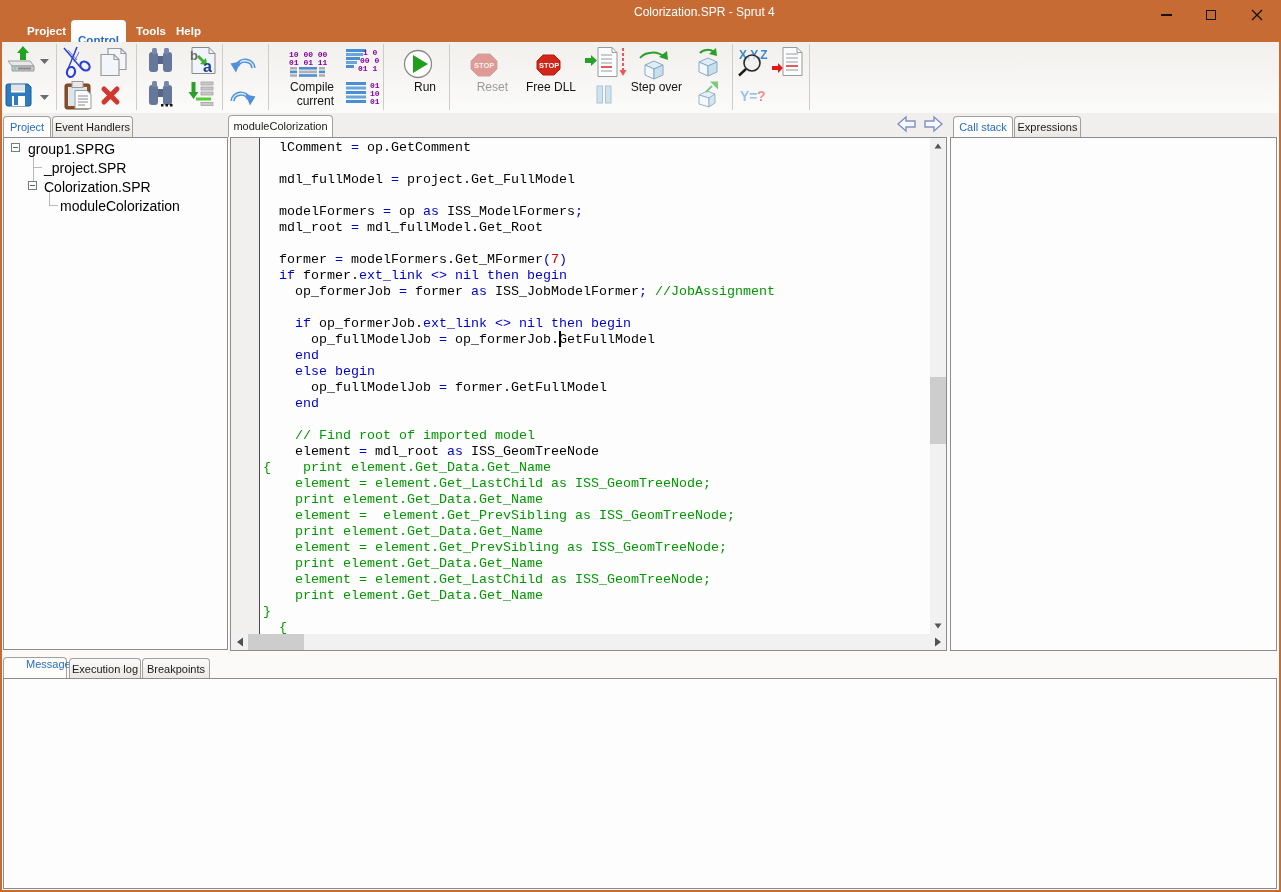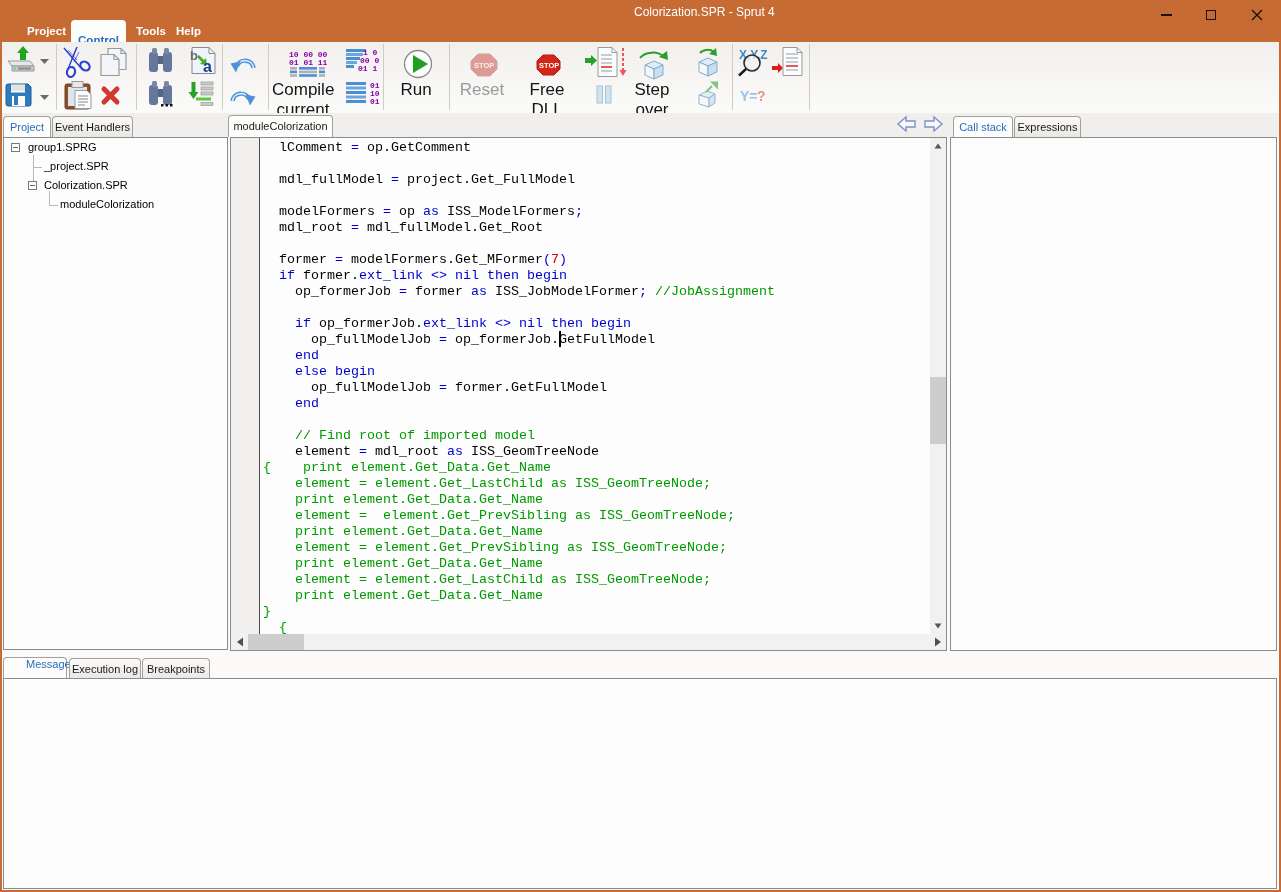--- a/index.html
+++ b/index.html
@@ -12,21 +12,21 @@
 #titlebar { left:0; top:0; width:1281px; height:24px; background:#c76b35; }
 #title { left:634px; top:5px; color:#fff; font-size:12px; }
 #menubar { left:0; top:24px; width:1281px; height:18px; background:#c76b35; }
 .mitem { top:25px; color:#fff; font-size:11.5px; font-weight:bold; }
 #ctrltab { left:71px; top:20px; width:55px; height:22px; background:#fdfdfc; border-radius:4px 4px 0 0; }
 #ctrltxt { left:0; width:100%; text-align:center; top:7px; color:#2a6cc0; font-size:11.5px; font-weight:bold;margin-top:7px; }
 
 
 #toolbar { left:0; top:42px; width:1281px; height:71px; background:linear-gradient(#f2f0ed,#fbfbfa); }
 .sep { position:absolute; top:2px; width:1px; height:66px; background:#cfccc7; }
-.lbl { position:absolute; font-size:17px; color:#141414; text-align:center; }
+.lbl { position:absolute; font-size:12px; color:#141414; text-align:right; }
 
 
 .tab { position:absolute; height:23px; border:1px solid #a2a09c; border-bottom:none; border-radius:4px 4px 0 0;
        background:linear-gradient(#fbfaf9,#e9e7e2); font-size:11px; color:#1a1a1a; text-align:center; white-space:nowrap; }
 .tab.active { background:#fdfdfc; }
 .panel { position:absolute; background:#fdfdfd; border:1px solid #8b8b8b; }
 #tabrow1 { left:0; top:113px; width:1281px; height:24px; background:#f1efed; }
 #tabrow2 { left:0; top:655px; width:1281px; height:23px; background:#fbfaf9; }
 
 
@@ -36,21 +36,21 @@
 .b { color:#0000cc; }
 .g { color:#009900;text-align:center; }
 .r { color:#e00000; }
 #caret { left:559px; top:331px; width:2px; height:16px; background:#000; }
 
 
 .sbtrack { position:absolute; background:#f1f1f1; }
 .sbthumb { position:absolute; background:#cdcdcd; }
 
 
-.titem { position:absolute; font-size:11px; color:#000; }
+.titem { position:absolute; font-size:14px; color:#000; }
 .tbox { position:absolute; width:9px; height:9px; border:1px solid #7a7a7a; background:#fff; }
 .tbox:after { content:""; position:absolute; left:1px; top:3px; width:5px; height:1px; background:#2f7d7d; }
 .tline { position:absolute; background:#b8b8b8; }
 </style>
 </head>
 <body>
 <div id="win">
 
   <div class="abs" id="titlebar"></div>
   <div class="abs" id="title">Colorization.SPR - Sprut 4</div>
@@ -270,21 +270,21 @@
 
       <g>
         <polygon points="772,24 778,24 778,21 783,26 778,31 778,28 772,28" fill="#e01818"></polygon>
         <path d="M783,5.5 h14 l5,5 v23 h-19 z" fill="#fbfcfe" stroke="#9a9a9a"></path>
         <path d="M797,5.5 v5 h5" fill="none" stroke="#9a9a9a"></path>
         <path d="M786,12 h12 M786,16 h12 M786,20 h12 M786,28 h12" stroke="#9a9a9a" stroke-width="1.2"></path>
         <path d="M786,24 h12" stroke="#e03030" stroke-width="1.6"></path>
       </g>
     </svg>
     <div class="lbl" style="left:272px; top:38px; width:62px;">Compile<br>current</div>
-    <div class="lbl" style="left:388px; top:38px; width:56px;">Run</div>
+    <div class="lbl" style="left:380px; top:38px; width:56px;">Run</div>
     <div class="lbl" style="left:456px; top:38px; width:52px; color:#9a9a9a;">Reset</div>
     <div class="lbl" style="left:518px; top:38px; width:58px;">Free DLL</div>
     <div class="lbl" style="left:622px; top:38px; width:60px;">Step over</div>
   </div>
 
   <div class="abs" id="tabrow1"></div>
   <div class="abs" id="tabrow2"></div>
 
   <div class="tab active" style="left:3px; top:116px; width:48px; height:21px; color:#2a6cc0;"><span style="position:relative; top:4px;">Project</span></div>
   <div class="tab" style="left:52px; top:116px; width:81px; height:21px;"><span style="position:relative; top:4px;">Event Handlers</span></div>

